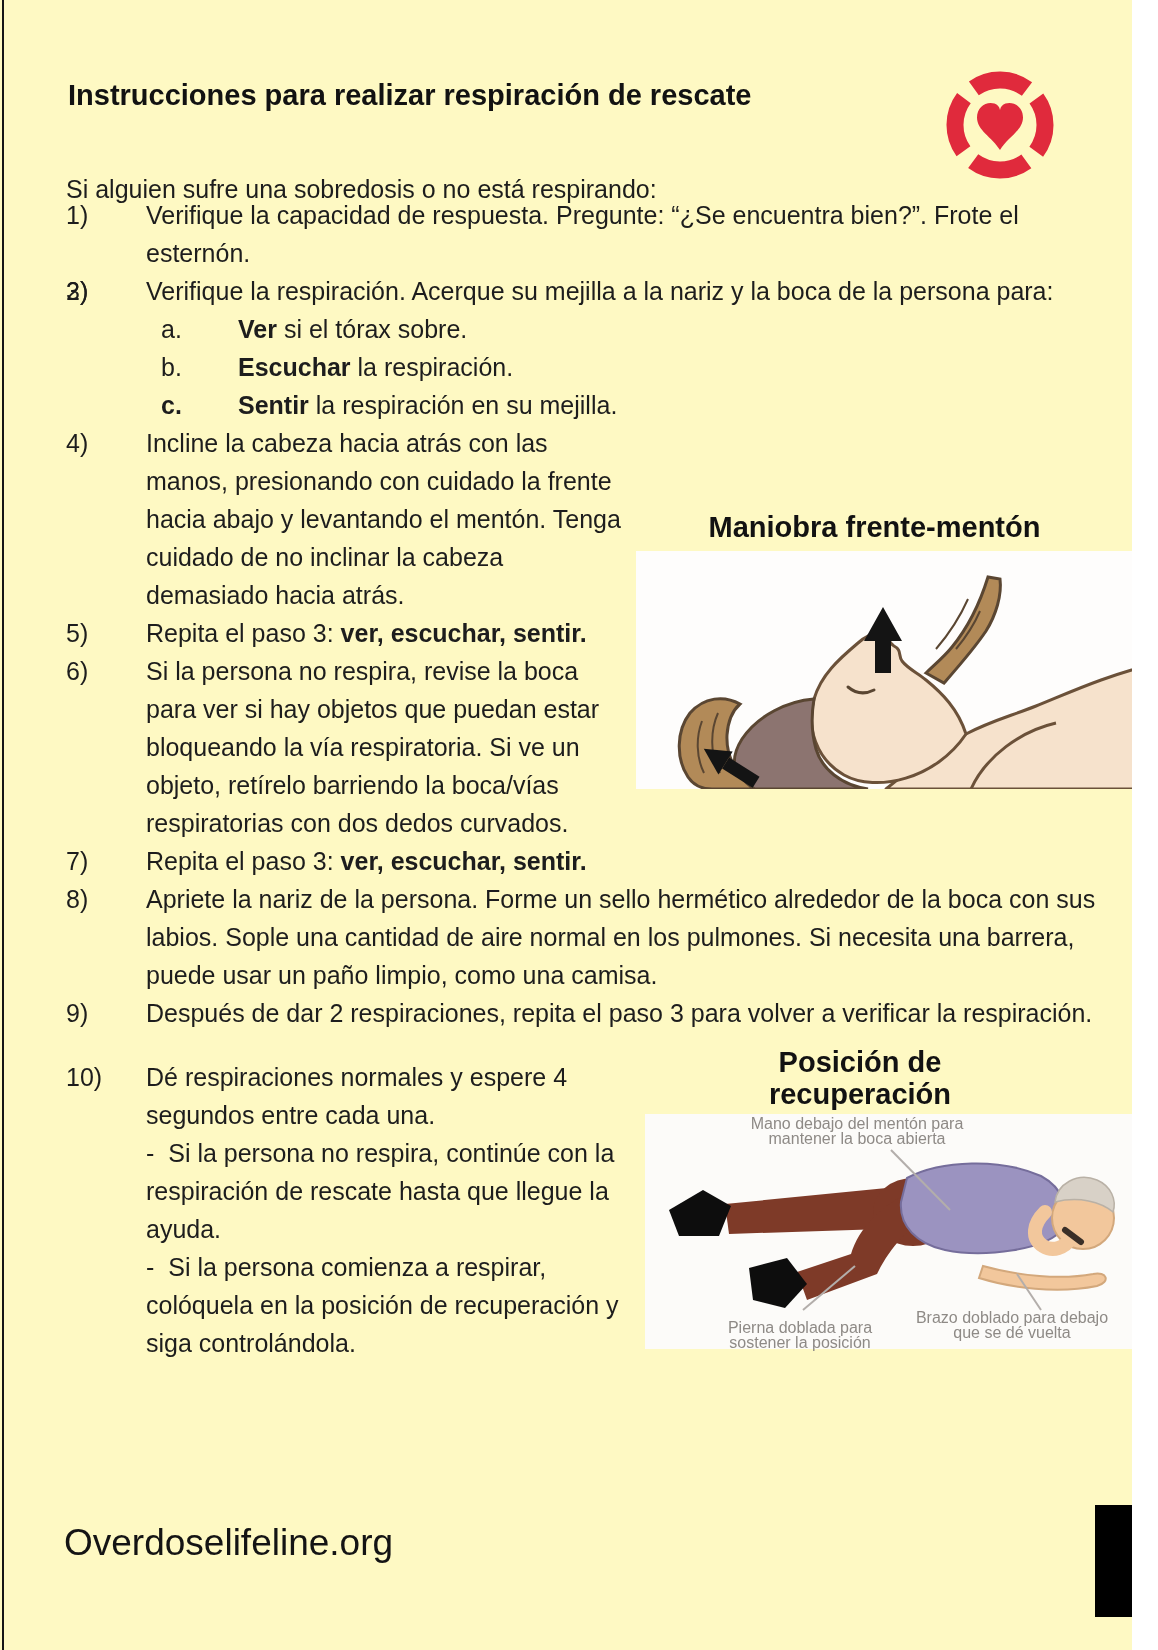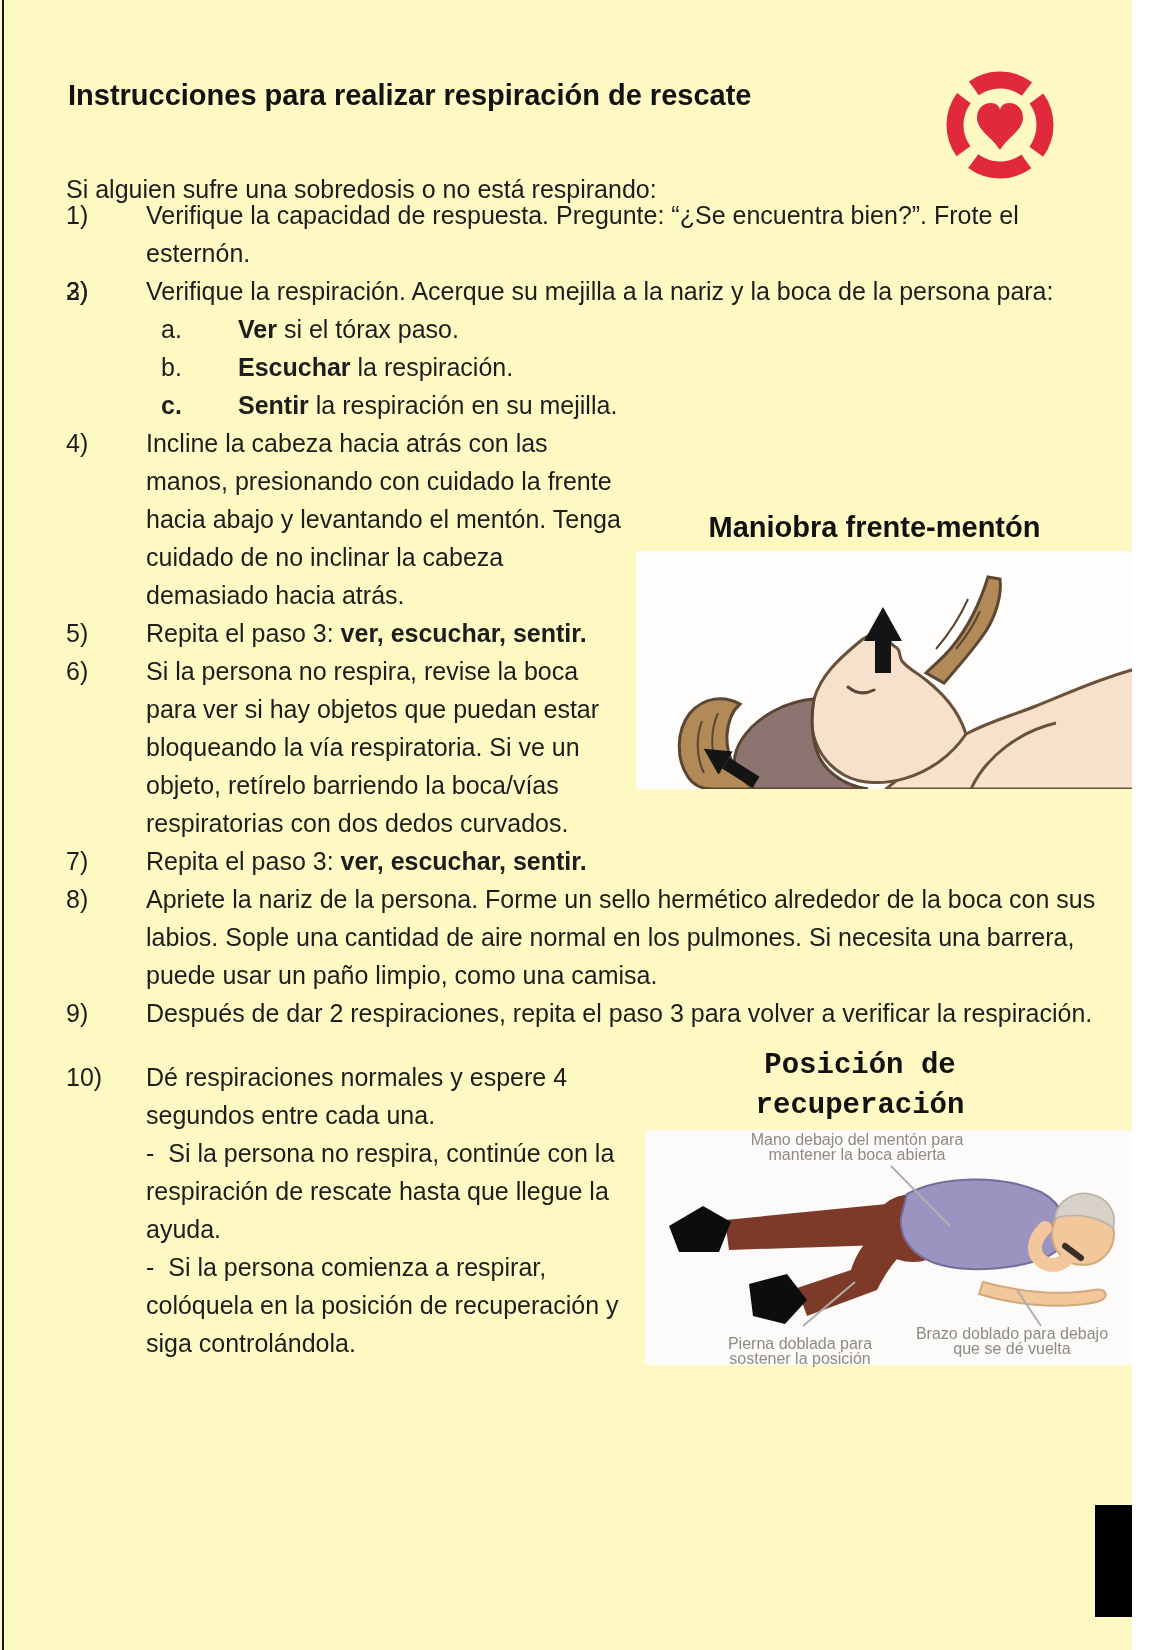--- a/index.html
+++ b/index.html
@@ -15,21 +15,21 @@
   .sub{position:relative;padding-left:172px;}
   .subletter{position:absolute;left:95px;top:0;}
   .bd{font-weight:700;}
   .bullet{white-space:pre-wrap;}
   .step10{margin-top:26px;}
   figure{margin:0;padding:0;}
   .fig-maniobra{float:right;width:522px;margin:85px -62px 0 14px;}
   .fig-recup{float:right;width:515px;margin:14px -64px 0 10px;}
   .fig-heading{font-size:29px;font-weight:700;line-height:36px;text-align:center;color:#121212;}
   .fig-maniobra .fig-heading{margin:0 45px 6px 0;}
-  .fig-recup .fig-heading{width:320px;line-height:40px;margin:0 auto 4px 55px;font-family:Liberation Mono, monospace;}
+  .fig-recup .fig-heading{width:320px;line-height:32px;margin:0 auto 4px 55px;}
   .illus-m svg{display:block;}
   .illus-r{position:relative;width:515px;height:235px;background:#fcfbf9;}
   .illus-r svg{position:absolute;left:0;top:0;}
   .cap{position:absolute;font-size:16px;line-height:15px;color:#8e8a86;text-align:center;}
   .cap-top{left:92px;top:2px;width:240px;}
   .cap-left{left:55px;top:206px;width:200px;}
   .cap-right{left:267px;top:196px;width:200px;}
   .footer{position:absolute;left:64px;top:1522px;font-size:37px;color:#141414;}
   .corner-box{position:absolute;left:1095px;top:1505px;width:63px;height:112px;background:#000;}
 </style>
@@ -64,21 +64,21 @@
       <span class="stepnum">2)</span>
     </div>
 
     <div class="step">
       <span class="stepnum">3)</span>
       <span>Verifique la respiración. Acerque su mejilla a la nariz y la boca de la persona para:</span>
     </div>
 
     <div class="sub">
       <span class="subletter">a.</span>
-      <span class="bd">Ver</span><span> si el tórax paso.</span>
+      <span class="bd">Ver</span><span> si el tórax sobre.</span>
     </div>
     <div class="sub">
       <span class="subletter">b.</span>
       <span class="bd">Escuchar</span><span> la respiración.</span>
     </div>
     <div class="sub">
       <span class="subletter bd">c.</span>
       <span class="bd">Sentir</span><span> la respiración en su mejilla.</span>
     </div>
 
@@ -179,14 +179,15 @@
 
     <div class="step step10">
       <span class="stepnum">10)</span>
       <div>Dé respiraciones normales y espere 4 segundos entre cada una.</div>
       <div class="bullet">-  Si la persona no respira, continúe con la respiración de rescate hasta que llegue la ayuda.</div>
       <div class="bullet">-  Si la persona comienza a respirar, colóquela en la posición de recuperación y siga controlándola.</div>
     </div>
 
   </div>
 
+  <div class="footer">Overdoselifeline.org</div>
   <div class="corner-box"></div>
 </div>
 
 </body></html>

